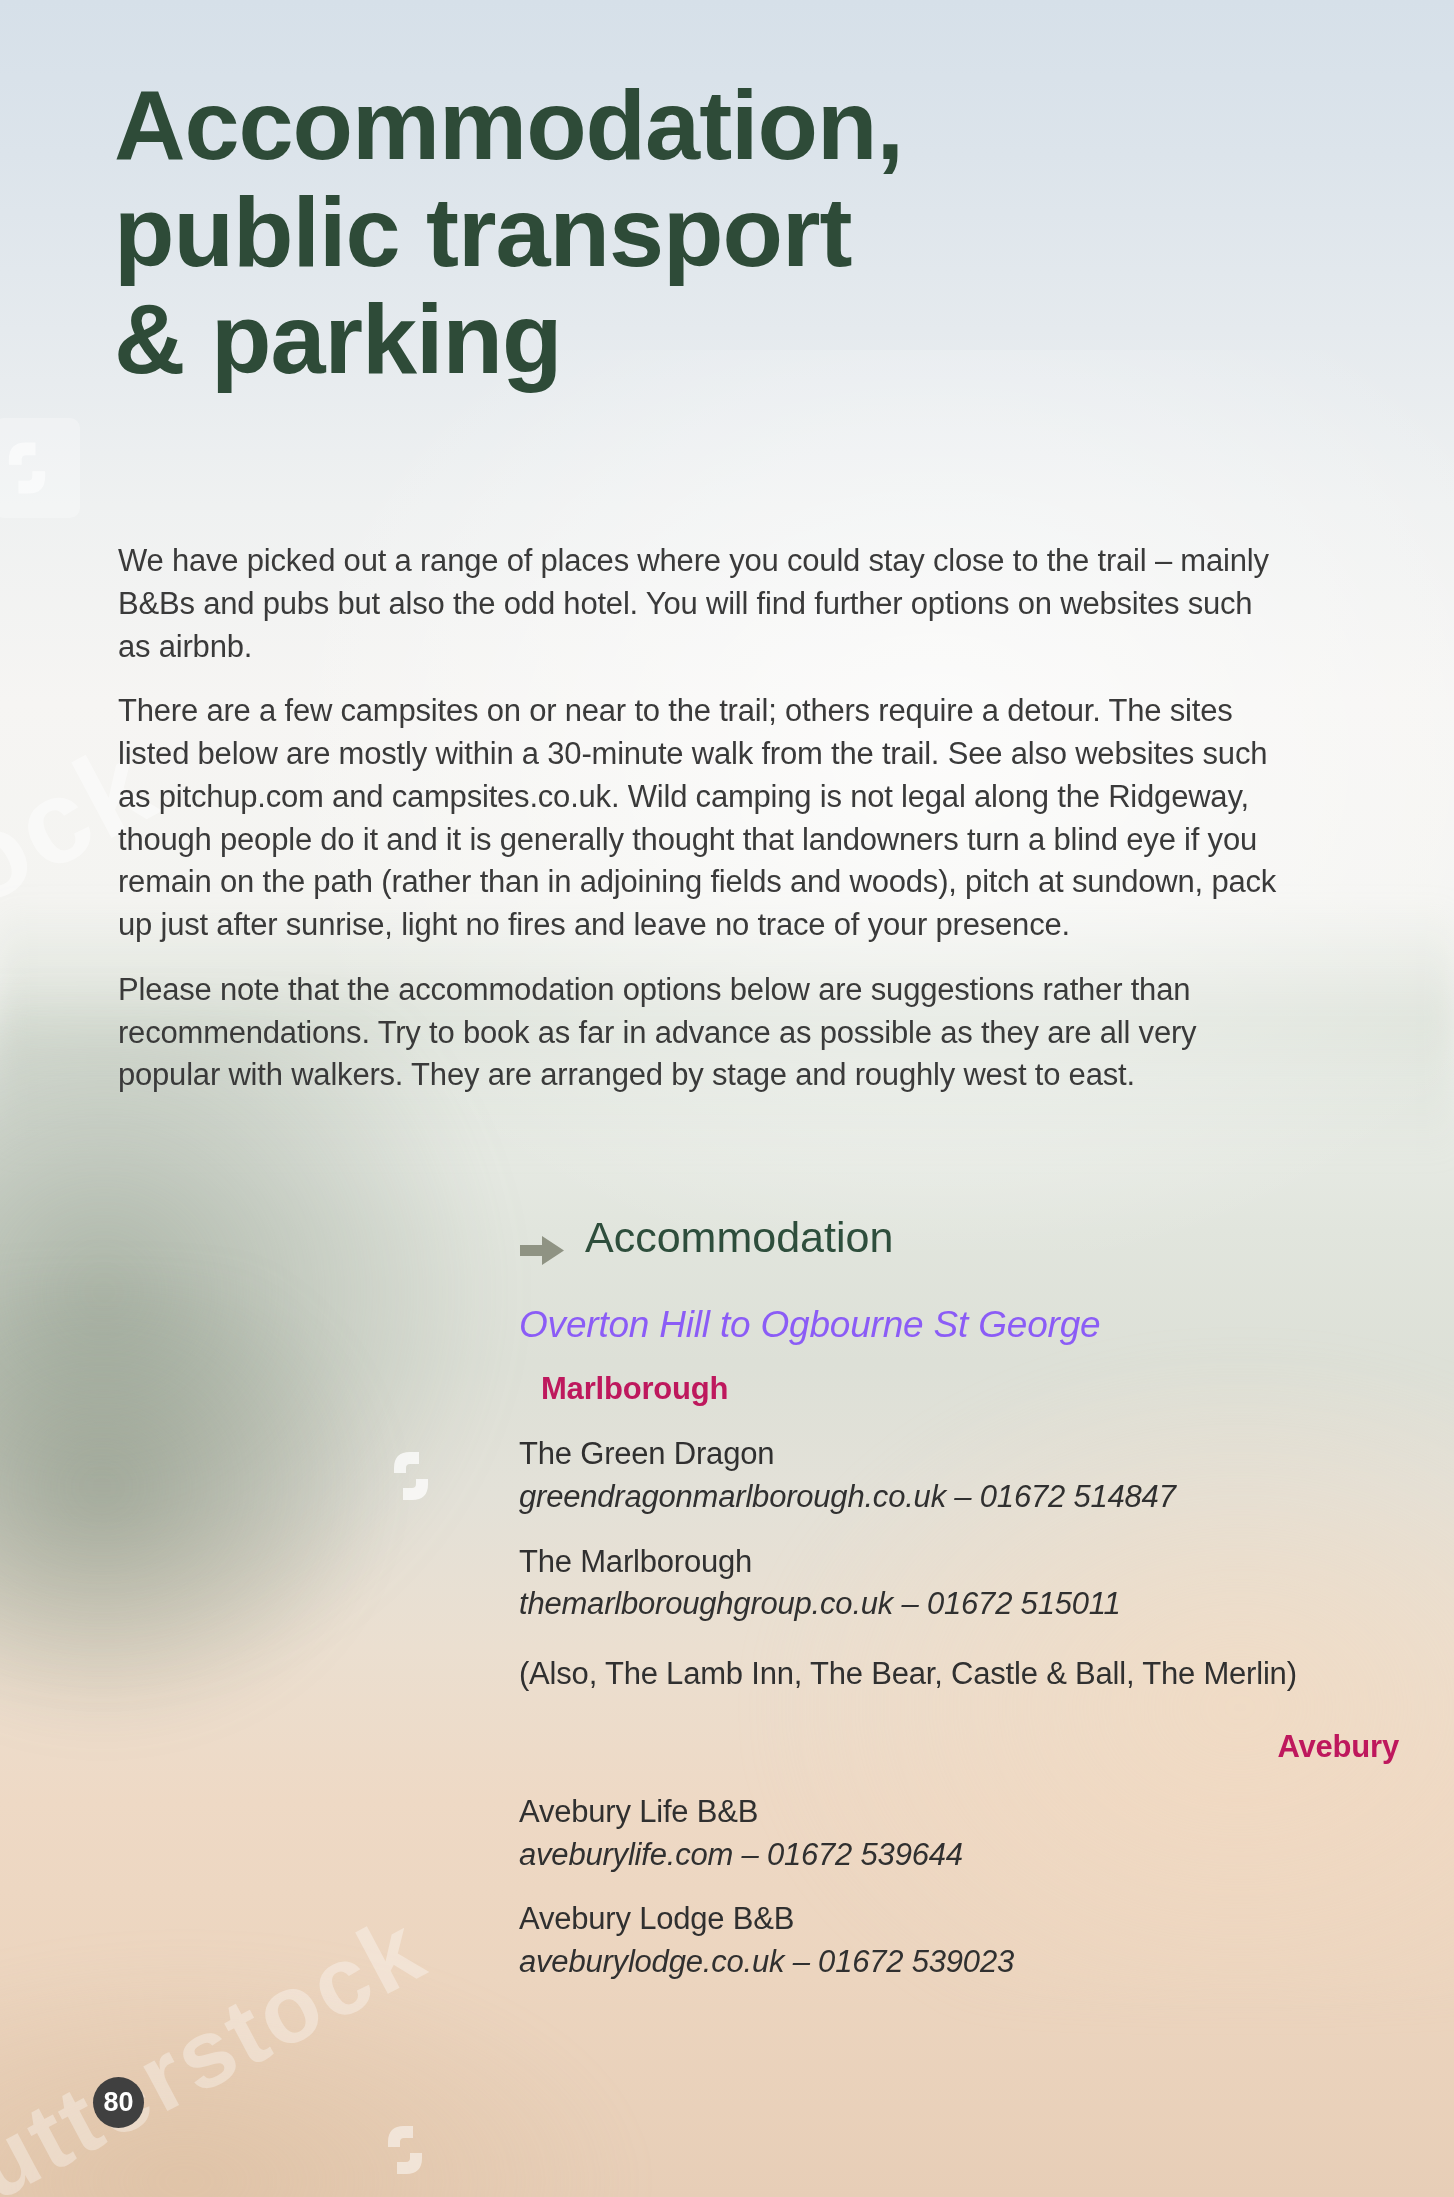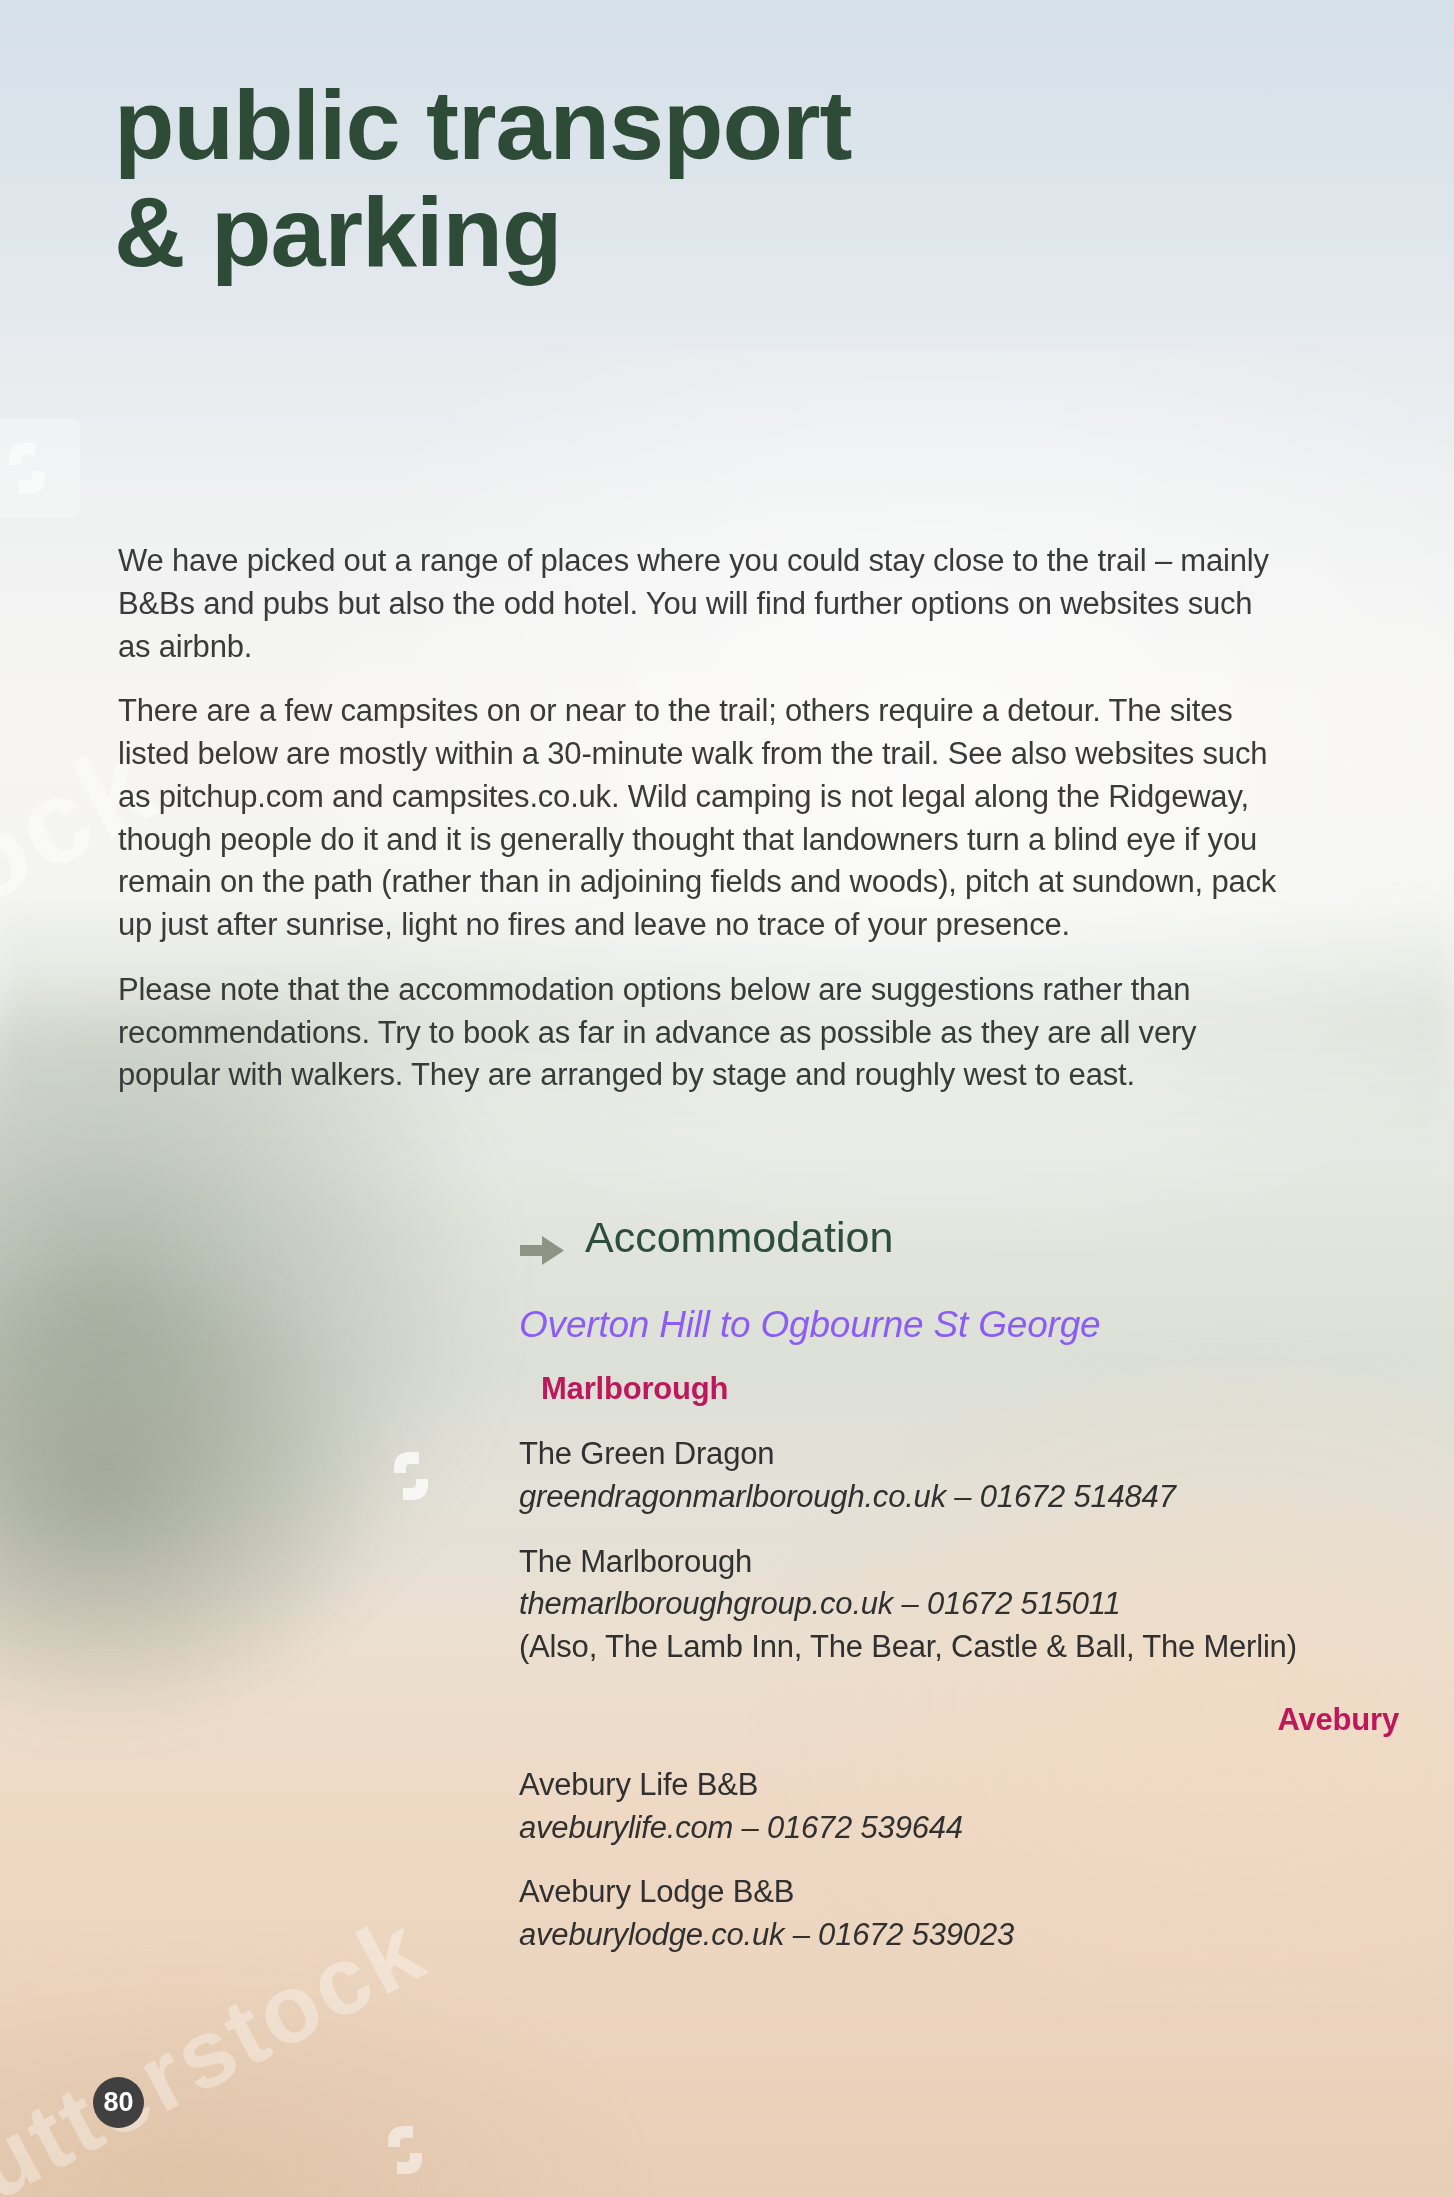--- a/index.html
+++ b/index.html
@@ -103,21 +103,21 @@
   .section-head .arrow { display: inline-flex; margin-top: 3px; }
   .stage {
     margin-top: 32px;
     font-size: 37px; font-weight: 400; font-style: italic; color: #8b5cf6;
     white-space: nowrap;
   }
   .loc { margin-top: 20px; font-weight: 700; color: #be185d; margin-left: 22px; }
   .loc.first { margin-top: 18px; }
   .entry { margin-top: 22px; }
   .entry .contact { font-style: italic; }
-  .note { white-space: nowrap; }
+  .note { margin-top: 27px; white-space: nowrap; }
   .loc.second { margin-top: 30px; text-align: right; }
   
   .badge {
     position: absolute; left: 93px; top: 2077px;
     width: 51px; height: 51px; border-radius: 50%;
     background: #404040;
     display: flex; align-items: center; justify-content: center;
     color: #ffffff; font-size: 27px; font-weight: 700;
   }
 </style>
@@ -150,20 +150,21 @@
     </svg>
   </div>
   <div class="sslogo" style="left:382px; top:2120px; opacity:0.5;">
     <svg width="46" height="60" viewBox="0 0 46 60">
       <path d="M6 22 Q6 6 22 6 L31 6 L31 18 L22 18 Q18 18 18 22 L18 27 L6 27 Z" fill="#ffffff"></path>
       <path d="M40 38 Q40 54 24 54 L15 54 L15 42 L24 42 Q28 42 28 38 L28 33 L40 33 Z" fill="#ffffff"></path>
     </svg>
   </div>
 
   <h1 class="title">
+    <div>Accommodation,</div>
     <div>public transport</div>
     <div>&amp; parking</div>
   </h1>
 
   <div class="intro">
     <p>We have picked out a range of places where you could stay close to the trail – mainly B&amp;Bs and pubs but also the odd hotel. You will find further options on websites such as airbnb.</p>
     <p>There are a few campsites on or near to the trail; others require a detour. The sites listed below are mostly within a 30-minute walk from the trail. See also websites such as pitchup.com and campsites.co.uk. Wild camping is not legal along the Ridgeway, though people do it and it is generally thought that landowners turn a blind eye if you remain on the path (rather than in adjoining fields and woods), pitch at sundown, pack up just after sunrise, light no fires and leave no trace of your presence.</p>
     <p>Please note that the accommodation options below are suggestions rather than recommendations. Try to book as far in advance as possible as they are all very popular with walkers. They are arranged by stage and roughly west to east.</p>
   </div>
 

